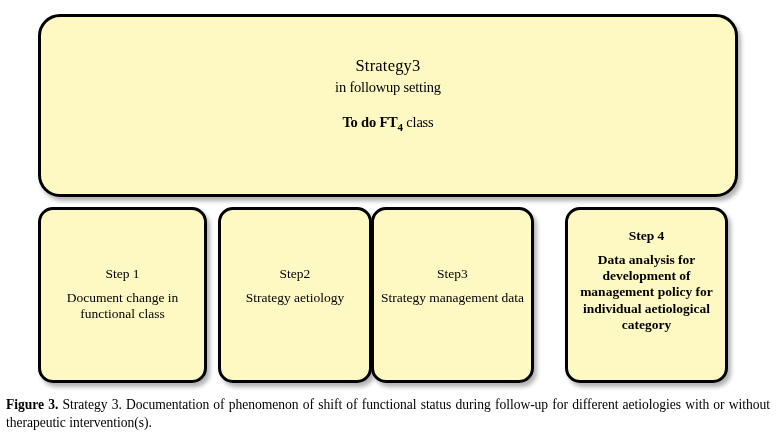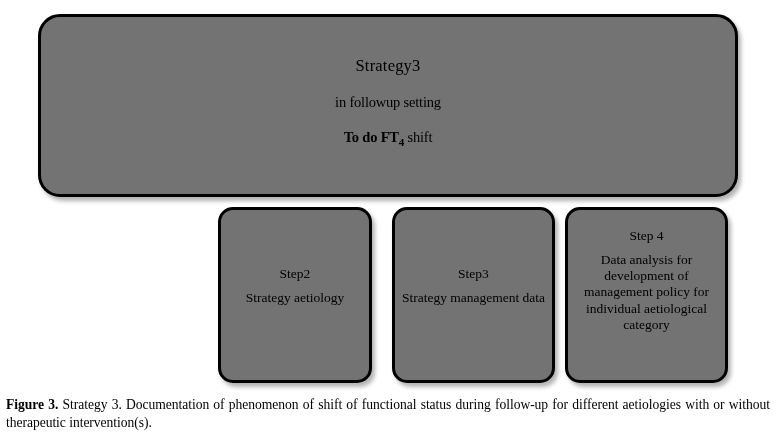--- a/index.html
+++ b/index.html
@@ -20,21 +20,21 @@
     position: absolute;
     left: 0;
     top: 0;
     width: 776px;
     height: 434px;
   }
 
   
   .fbox {
     position: absolute;
-    background: #737373;
+    background: #fef9c3;
     border: 3.5px solid #000000;
     border-radius: 16px;
     box-shadow: 3px 4px 4px rgba(0,0,0,0.30);
     box-sizing: border-box;
   }
 
   
   #strategy-box {
     left: 38px;
     top: 14px;
@@ -49,21 +49,21 @@
     top: 40px;
     text-align: center;
   }
   .strategy-title {
     font-size: 16.5px;
     line-height: 1.1;
     letter-spacing: 0.2px;
   }
   .strategy-sub {
     font-size: 14.5px;
-    margin-top: 20px;
+    margin-top: 5px;
     line-height: 1.1;
     letter-spacing: -0.2px;
   }
   .strategy-test {
     font-size: 14.5px;
     font-weight: bold;
     margin-top: 19px;
     line-height: 1.1;
     letter-spacing: -0.2px;
   }
@@ -86,22 +86,22 @@
     width: 776px;
     height: 434px;
   }
   .step-box {
     top: 207px;
     height: 176px;
     border-radius: 15px;
   }
   #step-box-1 { left: 38px;  width: 169px; }
   #step-box-2 { left: 218px; width: 154px; }
-  #step-box-3 { left: 392px; width: 163px; }
-  #step-box-4 { left: 565px; width: 163px; }
+  #step-box-3 { left: 371px; width: 163px; }
+  #step-box-4 { left: 565px; width: 163px; font-weight: bold; }
 
   .step-inner {
     position: absolute;
     left: 4px;
     right: 4px;
     text-align: center;
   }
   .step-inner.mid  { top: 56px; }
   .step-inner.high { top: 18px; }
 
@@ -132,26 +132,32 @@
 </style>
 </head>
 <body>
 
 <div id="figure-root">
 
   <div class="fbox" id="strategy-box">
     <div class="strategy-inner">
       <div class="strategy-title">Strategy3</div>
       <div class="strategy-sub">in followup setting</div>
-      <div class="strategy-test"><span>To do FT</span><sub>4</sub><span class="tail"> shift</span></div>
+      <div class="strategy-test"><span>To do FT</span><sub>4</sub><span class="tail"> class</span></div>
     </div>
   </div>
 
   <div id="steps-row">
 
+    <div class="fbox step-box" id="step-box-1">
+      <div class="step-inner mid">
+        <div class="step-label">Step 1</div>
+        <div class="step-desc">Document change in functional class</div>
+      </div>
+    </div>
 
     <div class="fbox step-box" id="step-box-2">
       <div class="step-inner mid">
         <div class="step-label">Step2</div>
         <div class="step-desc">Strategy aetiology</div>
       </div>
     </div>
 
     <div class="fbox step-box" id="step-box-3">
       <div class="step-inner mid">

